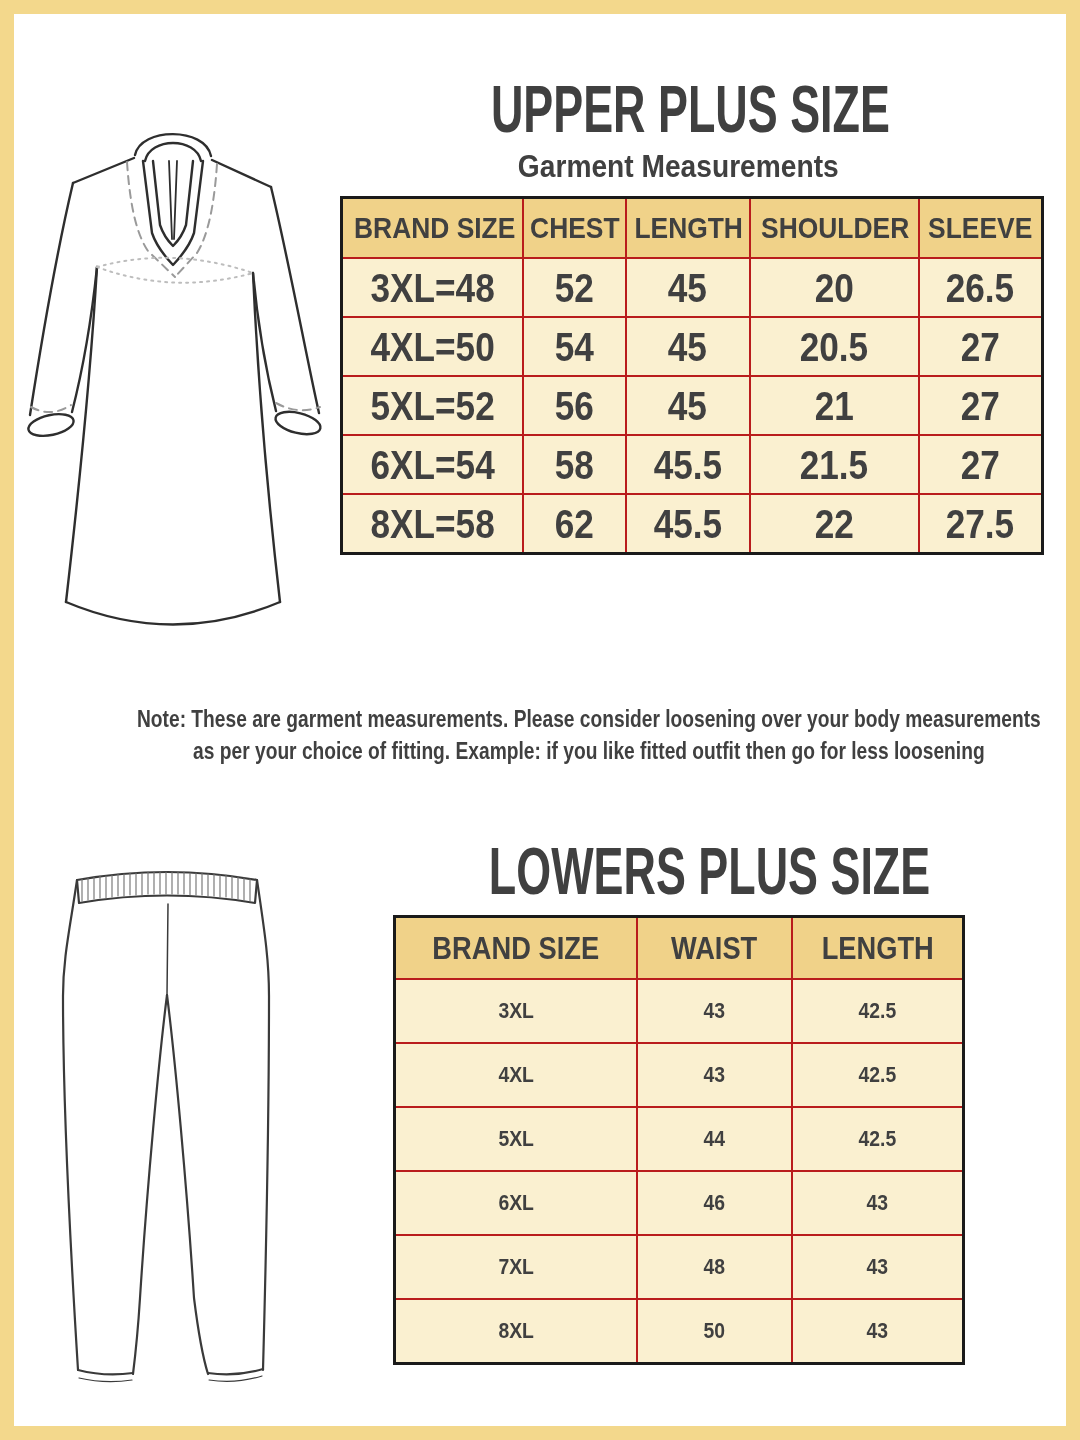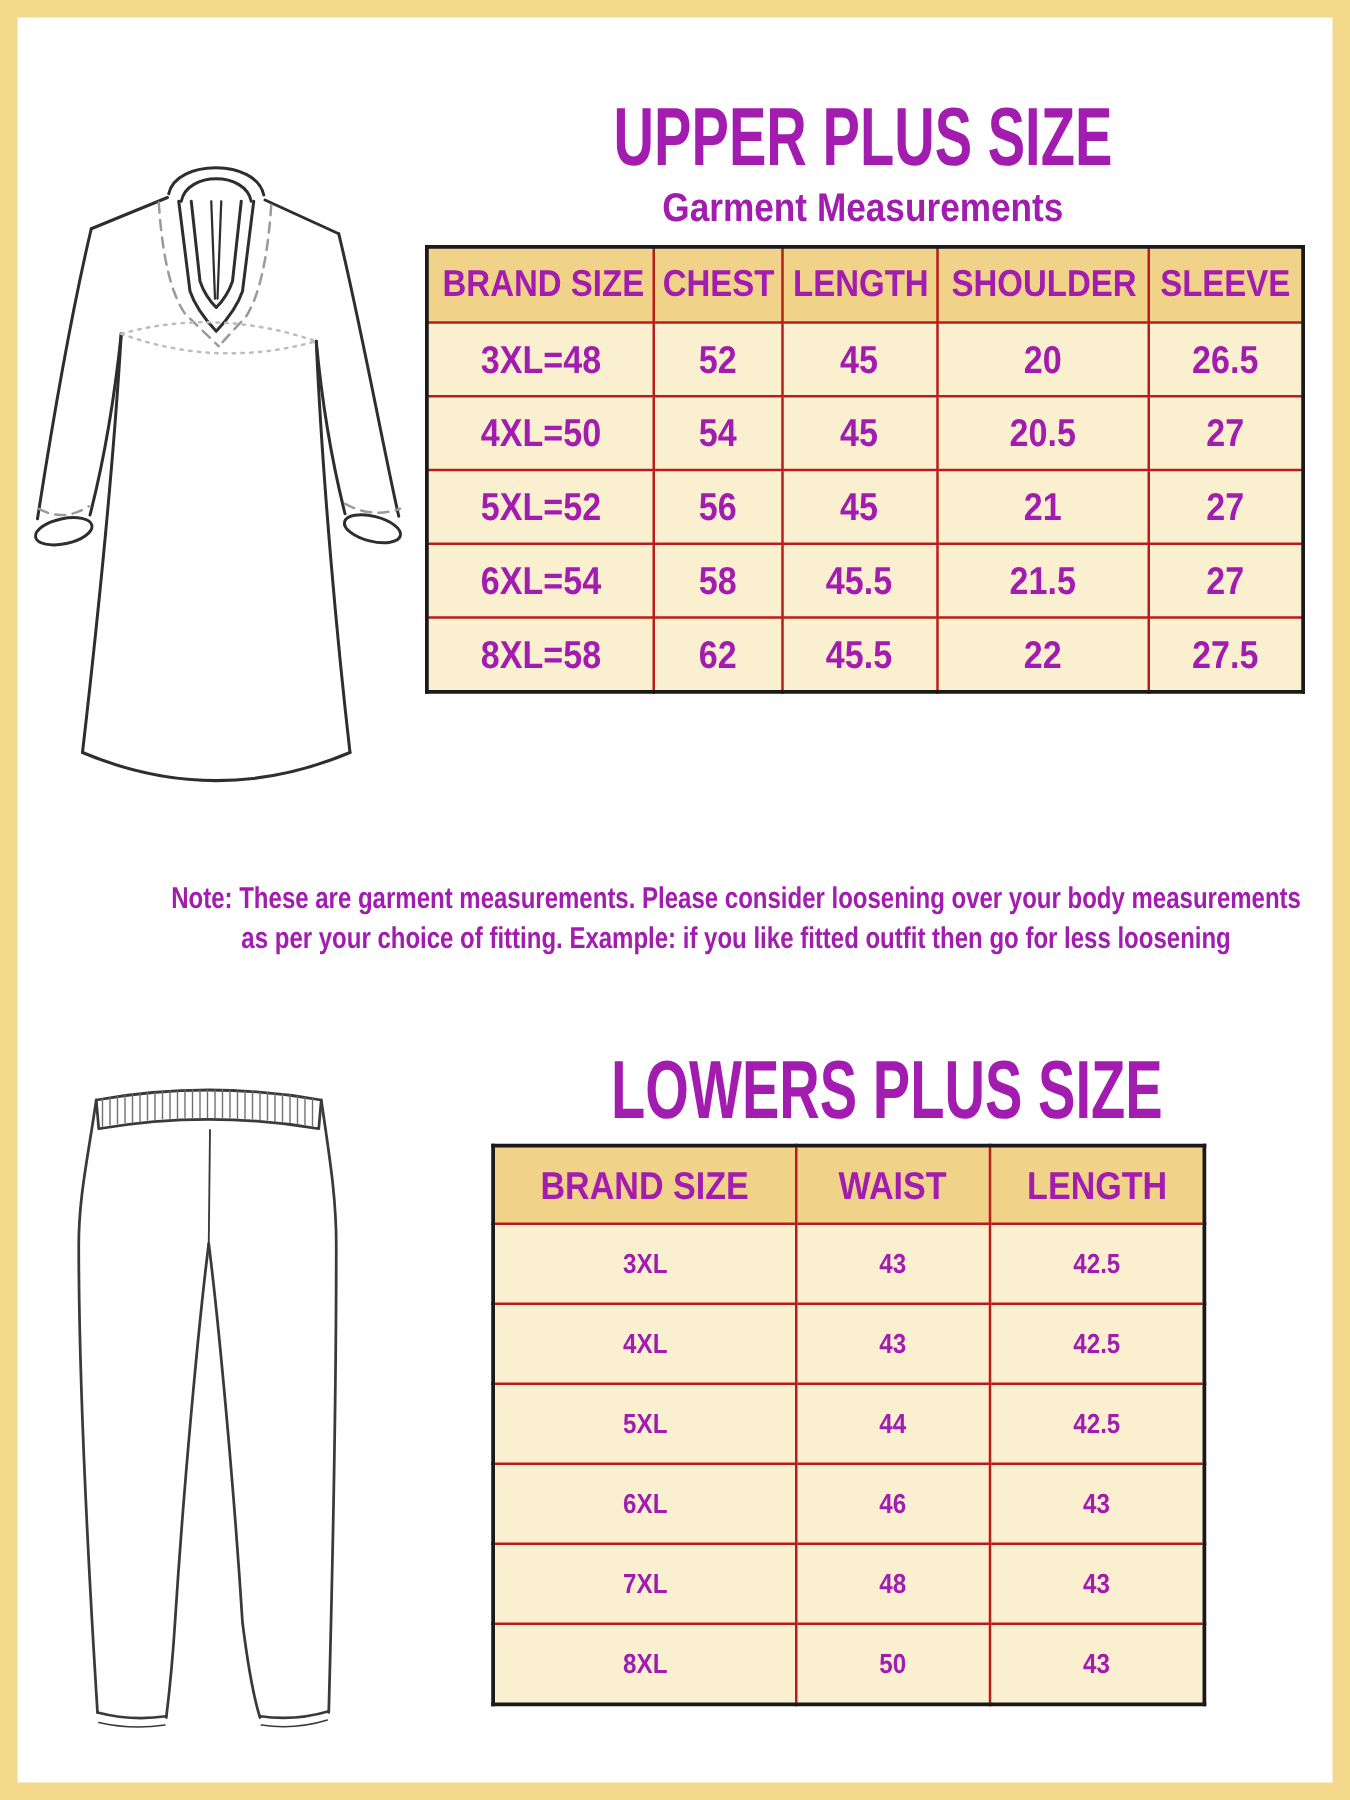--- a/index.html
+++ b/index.html
@@ -1,51 +1,51 @@
 <!DOCTYPE html>
 <html><head>
 <meta charset="utf-8">
 <style>
   html,body { margin:0; padding:0; background:#ffffff; }
   .page {
     position:relative; width:1080px; height:1440px;
     background:#ffffff; overflow:hidden;
     font-family:"Liberation Sans","DejaVu Sans",sans-serif;
-    color:#a21caf;
+    color:#404040;
   }
   .gold-frame {
     position:absolute; inset:0; border:14px solid #F3D88C;
     pointer-events:none; z-index:10; box-sizing:border-box;
   }
 
   
   .big-title { position:absolute; margin:0; text-align:center;
     font-size:66px; font-weight:bold; line-height:1; white-space:nowrap; }
   .upper-title { left:340px; top:76px; width:700px; }
   .lower-title { left:385px; top:838px; width:580px; }
   .cond { display:inline-block; transform:scaleX(0.68); transform-origin:50% 50%; white-space:nowrap; }
 
-  .subtitle { position:absolute; left:340px; top:150px; width:700px; margin:0;
+  .subtitle { position:absolute; left:328px; top:150px; width:700px; margin:0;
     text-align:center; font-size:32px; font-weight:bold; line-height:1; }
   .cond-sm { display:inline-block; transform:scaleX(0.88); transform-origin:50% 50%; white-space:nowrap; }
 
   
   .size-table { position:absolute; border-collapse:collapse; table-layout:fixed;
     border:3px solid #1a1a1a; }
   .size-table th, .size-table td {
     border:2px solid #b91c1c; text-align:center; vertical-align:middle;
     font-weight:bold; padding:0; line-height:1;
   }
   .size-table th { background:#F0D289; }
   .size-table td { background:#FAF0D0; }
   .ct { display:inline-block; transform:scaleX(0.88); transform-origin:50% 50%; white-space:nowrap; }
 
   .upper-table { left:340px; top:196px; width:701px; }
   .upper-table th { height:58px; font-size:30px; }
-  .upper-table td { height:57px; font-size:31px;margin-top:40px; }
+  .upper-table td { height:57px; font-size:40px;margin-top:40px; }
 
   .lower-table { left:393px; top:915px; width:569px; }
   .lower-table th { height:60px; font-size:31px; }
   .lower-table td { height:62px; font-size:22px; }
 
   
   .note { position:absolute; left:24px; top:703px; width:1000px; margin:0;
     text-align:center; font-size:24px; font-weight:bold; line-height:1.32; }
   .cond-note { display:inline-block; transform:scaleX(0.80); transform-origin:50% 50%; white-space:nowrap; }
 

